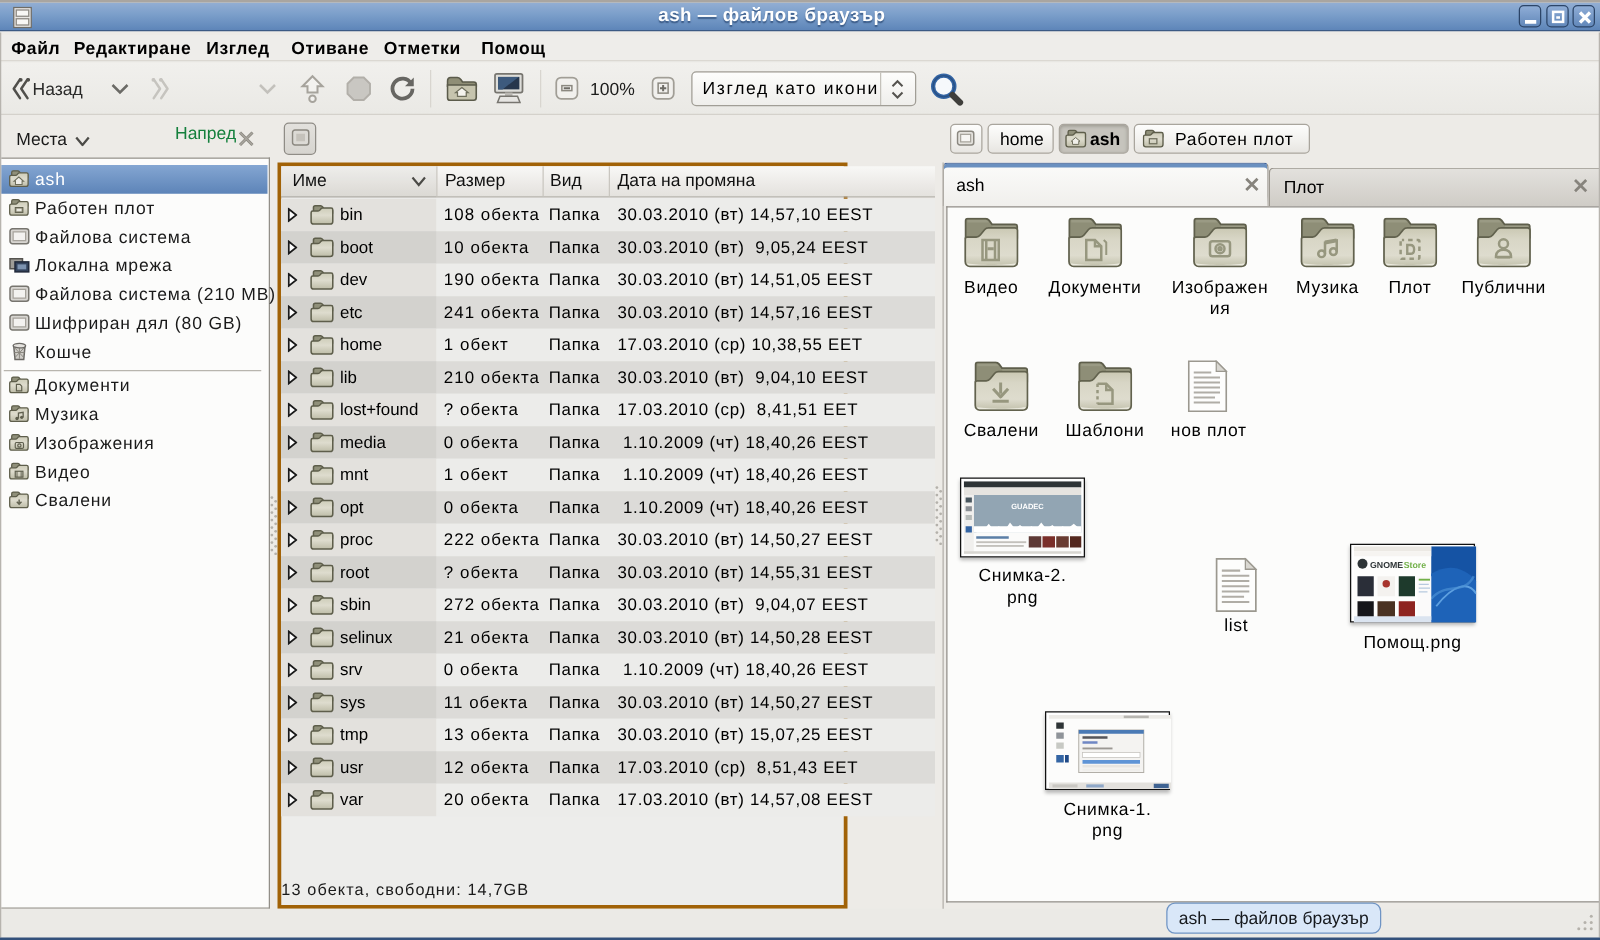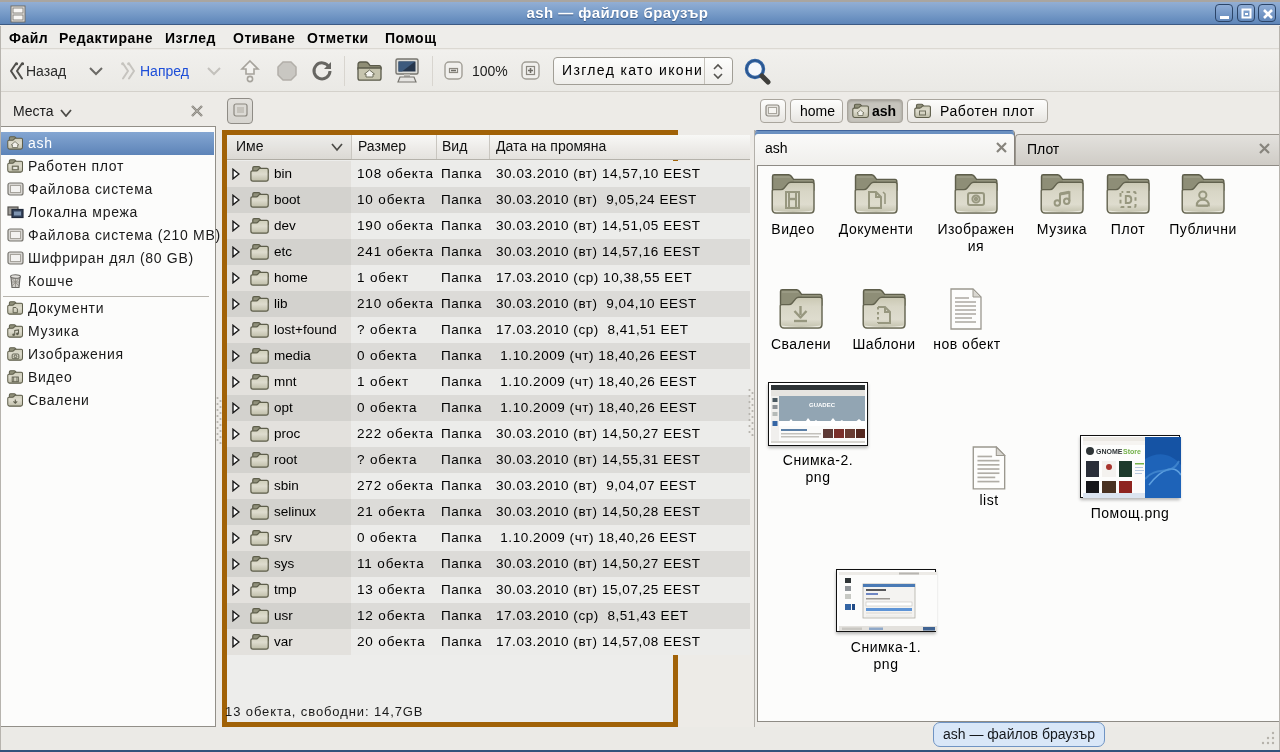--- a/index.html
+++ b/index.html
@@ -16,33 +16,33 @@
   background:linear-gradient(#8fadd6,#6288ba); }
 .winbtn svg { position:absolute; left:0; top:0; }
 
 
 #menubar { left:0; top:28px; width:1280px; height:21px; background:#eeedea; border-bottom:1px solid #dbd8d2; font-size:14px; }
 #menubar span { position:absolute; top:2px; letter-spacing:0.5px;font-weight:bold; }
 
 
 #toolbar { left:0; top:50px; width:1280px; height:42px; background:linear-gradient(#f1f0ed,#eae9e5); border-bottom:1px solid #d4d1cb; }
 .tbtxt { position:absolute; top:13px; font-size:14px; }
-.gray { color:#1d4ed8; }
+.gray { color:#15803d;margin-top:35px; }
 .tsep { position:absolute; top:56px; width:1px; height:30px; background:#d8d5cf; }
 
 
 #side-hdr-txt { left:13px; top:103px; font-size:14px; color:#1a1a1a; }
 #sidebox { left:1px; top:126px; width:215px; height:601px; background:#fcfcfb; border:1px solid #928f88; border-left:none; }
 .srow { position:absolute; left:0; width:213px; height:23px; font-size:14px; color:#1a1a1a; }
 .srow .lbl { position:absolute; left:27px; top:3px; white-space:nowrap; letter-spacing:0.7px; }
 .srow svg { position:absolute; left:6px; top:3px; }
 #selrow { background:linear-gradient(#84a6d2,#5d84b8); color:#fff; }
 
 
-#midpane { left:222px; top:130px; width:456px; height:597px; background:#ededeb; border:5px solid #a16207; }
+#midpane { left:222px; top:130px; width:456px; height:597px; background:#ededeb; border:3px solid #a16207; }
 #mid-hdr { position:absolute; left:0; top:0; width:523px; height:25px;
   background:linear-gradient(#f8f8f6,#eceae7 60%,#e4e2de); border-bottom:1px solid #b5b2ab; font-size:14px; }
 #mid-hdr .h { position:absolute; top:3px; color:#111; }
 #mid-hdr .vline { position:absolute; top:0; width:1px; height:24px; background:#c9c6c0; }
 .trow { position:absolute; left:0; width:523px; height:26px; font-size:13.5px; }
 .trow.odd  { background:#ececea; }
 .trow.even { background:#dcdbd8; }
 .trow .namebg { position:absolute; left:0; top:0; width:124px; height:26px; }
 .trow.odd  .namebg { background:#e3e1dd; }
 .trow.even .namebg { background:#d3d2ce; }
@@ -702,21 +702,21 @@
       <g fill="none" stroke="#97977f" stroke-width="2">
         <path d="M16,18 L23,18 L28,23 L28,34 L16,34" stroke-dasharray="none"></path>
         <path d="M16,18 L16,34" stroke-dasharray="2.5,2.5"></path>
         <path d="M23,18 L23,23 L28,23"></path>
       </g>
     </svg>
 <div class="icon-item" style="left:824px;top:336px;width:120px">Шаблони</div>
 <svg class="abs" style="left:950px;top:288px" width="33" height="43" viewBox="0 0 33 43">
       <use href="#paper"></use>
     </svg>
-<div class="icon-item" style="left:907px;top:336px;width:120px">нов обект</div>
+<div class="icon-item" style="left:907px;top:336px;width:120px">нов плот</div>
 <div class="abs" style="left:768px;top:382px;width:100px;height:64px;background:#fff;border:1px solid #111;box-shadow:0 2px 3px rgba(0,0,0,0.28)">
 <svg width="98" height="62" style="position:absolute;left:2px;top:2px">
 <rect x="0" y="0" width="94" height="58" fill="#fbfbfa"></rect>
 <rect x="0" y="0" width="94" height="5" fill="#2e3436"></rect>
 <rect x="0" y="5" width="94" height="6" fill="#e6e4e0"></rect>
 <rect x="8" y="11" width="86" height="30" fill="#92a5b3"></rect>
 <rect x="8" y="36" width="86" height="5" fill="#fff"></rect>
 <path d="M10,41 L13,37 L16,39 L20,34 L24,39 L28,36 L33,39 L37,33 L41,38 L45,35 L50,39 L54,36 L58,38 L62,33 L66,38 L71,35 L75,39 L79,36 L83,38 L88,34 L94,39 L94,41 Z" fill="#fff"></path>
 <text x="38" y="22" font-size="6" font-weight="bold" fill="#fff" font-family="Liberation Sans">GUADEC</text>
 <rect x="0" y="11" width="8" height="47" fill="#f0efed"></rect>

